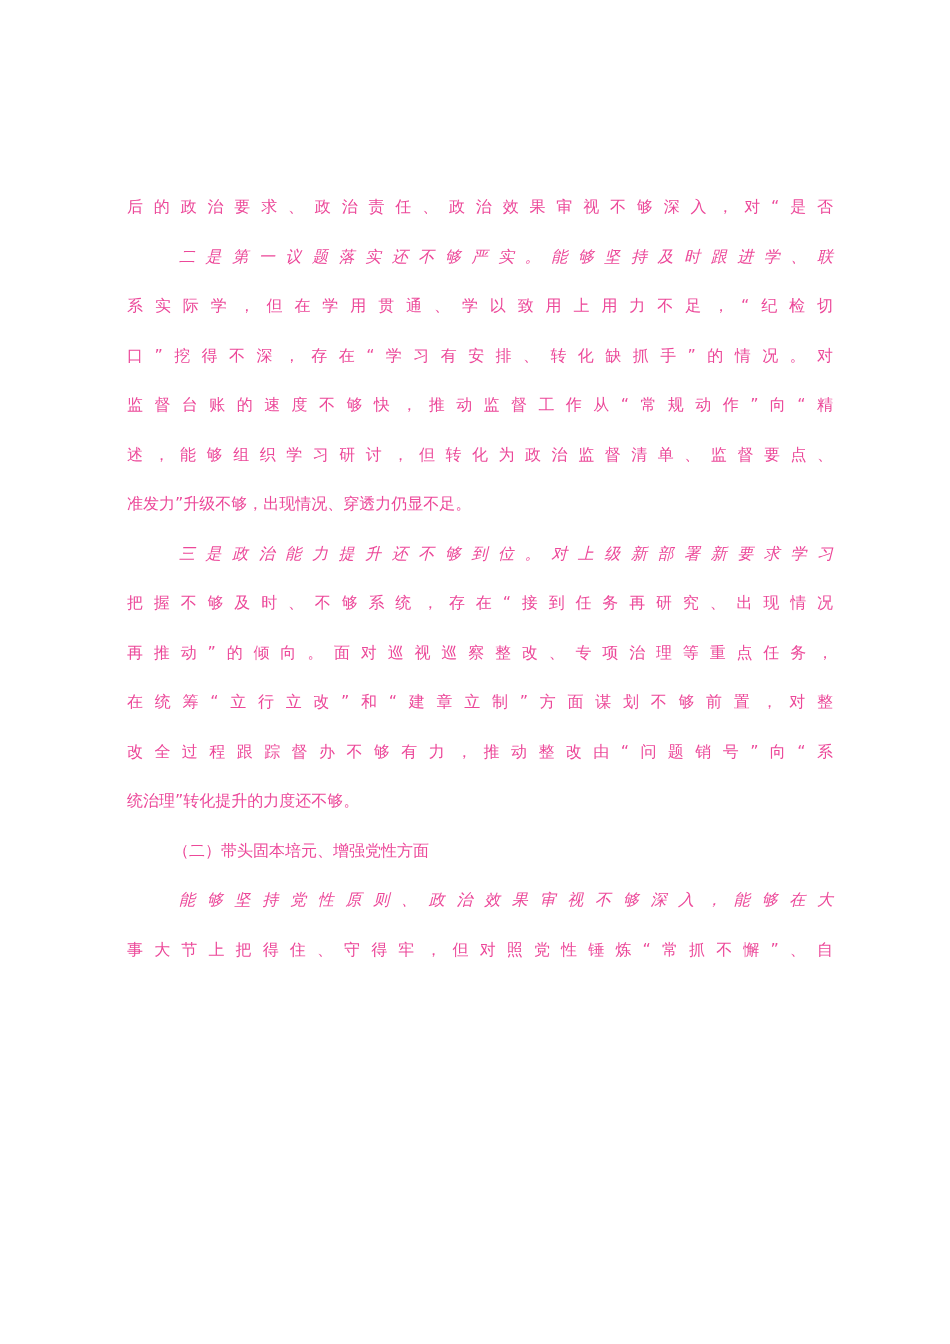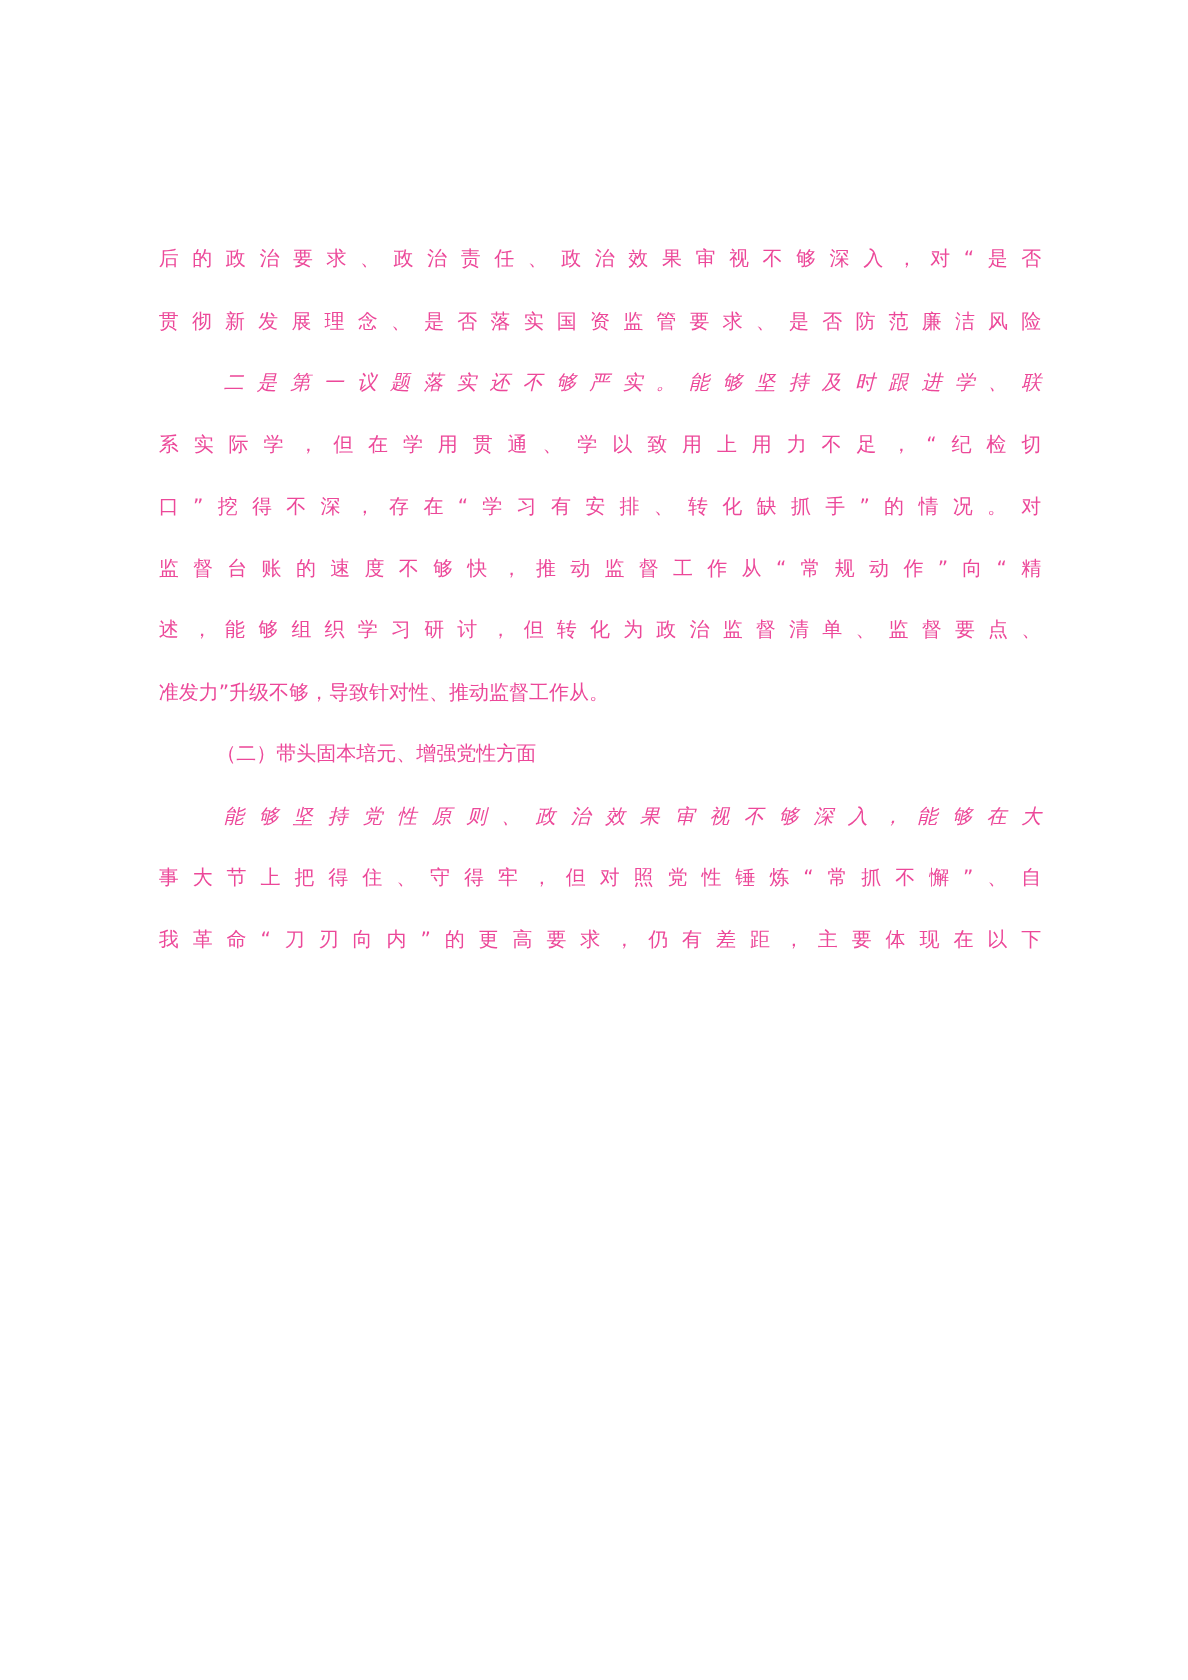--- a/index.html
+++ b/index.html
@@ -41,36 +41,42 @@
       padding-left: 46px;
     }
   </style>
 </head>
 <body>
 
 <div class="page">
 
   <div>
     <span class="line">后的政治要求、政治责任、政治效果审视不够深入，对“是否</span>
-    <span class="line">贯彻新发展理念、是否落实国资监管要求、是否防范廉洁风险</span>
   </div>
 
   <div>
     <span class="line indent">二是第一议题落实还不够严实。能够坚持及时跟进学、联</span>
     <span class="line">系实际学，但在学用贯通、学以致用上用力不足，“纪检切</span>
     <span class="line">口”挖得不深，存在“学习有安排、转化缺抓手”的情况。对</span>
     <span class="line">监督台账的速度不够快，推动监督工作从“常规动作”向“精</span>
     <span class="line">述，能够组织学习研讨，但转化为政治监督清单、监督要点、</span>
-    <span class="line last">准发力”升级不够，导致针对性、推动监督工作从。</span>
+    <span class="line last">准发力”升级不够，出现情况、穿透力仍显不足。</span>
   </div>
 
+  <div>
+    <span class="line indent">三是政治能力提升还不够到位。对上级新部署新要求学习</span>
+    <span class="line">把握不够及时、不够系统，存在“接到任务再研究、出现情况</span>
+    <span class="line">再推动”的倾向。面对巡视巡察整改、专项治理等重点任务，</span>
+    <span class="line">在统筹“立行立改”和“建章立制”方面谋划不够前置，对整</span>
+    <span class="line">改全过程跟踪督办不够有力，推动整改由“问题销号”向“系</span>
+    <span class="line last">统治理”转化提升的力度还不够。</span>
+  </div>
 
   <div>
     <span class="line last heading-indent">（二）带头固本培元、增强党性方面</span>
   </div>
 
   <div>
     <span class="line indent">能够坚持党性原则、政治效果审视不够深入，能够在大</span>
     <span class="line">事大节上把得住、守得牢，但对照党性锤炼“常抓不懈”、自</span>
-    <span class="line">我革命“刀刃向内”的更高要求，仍有差距，主要体现在以下</span>
   </div>
 
 </div>
 
 </body></html>

